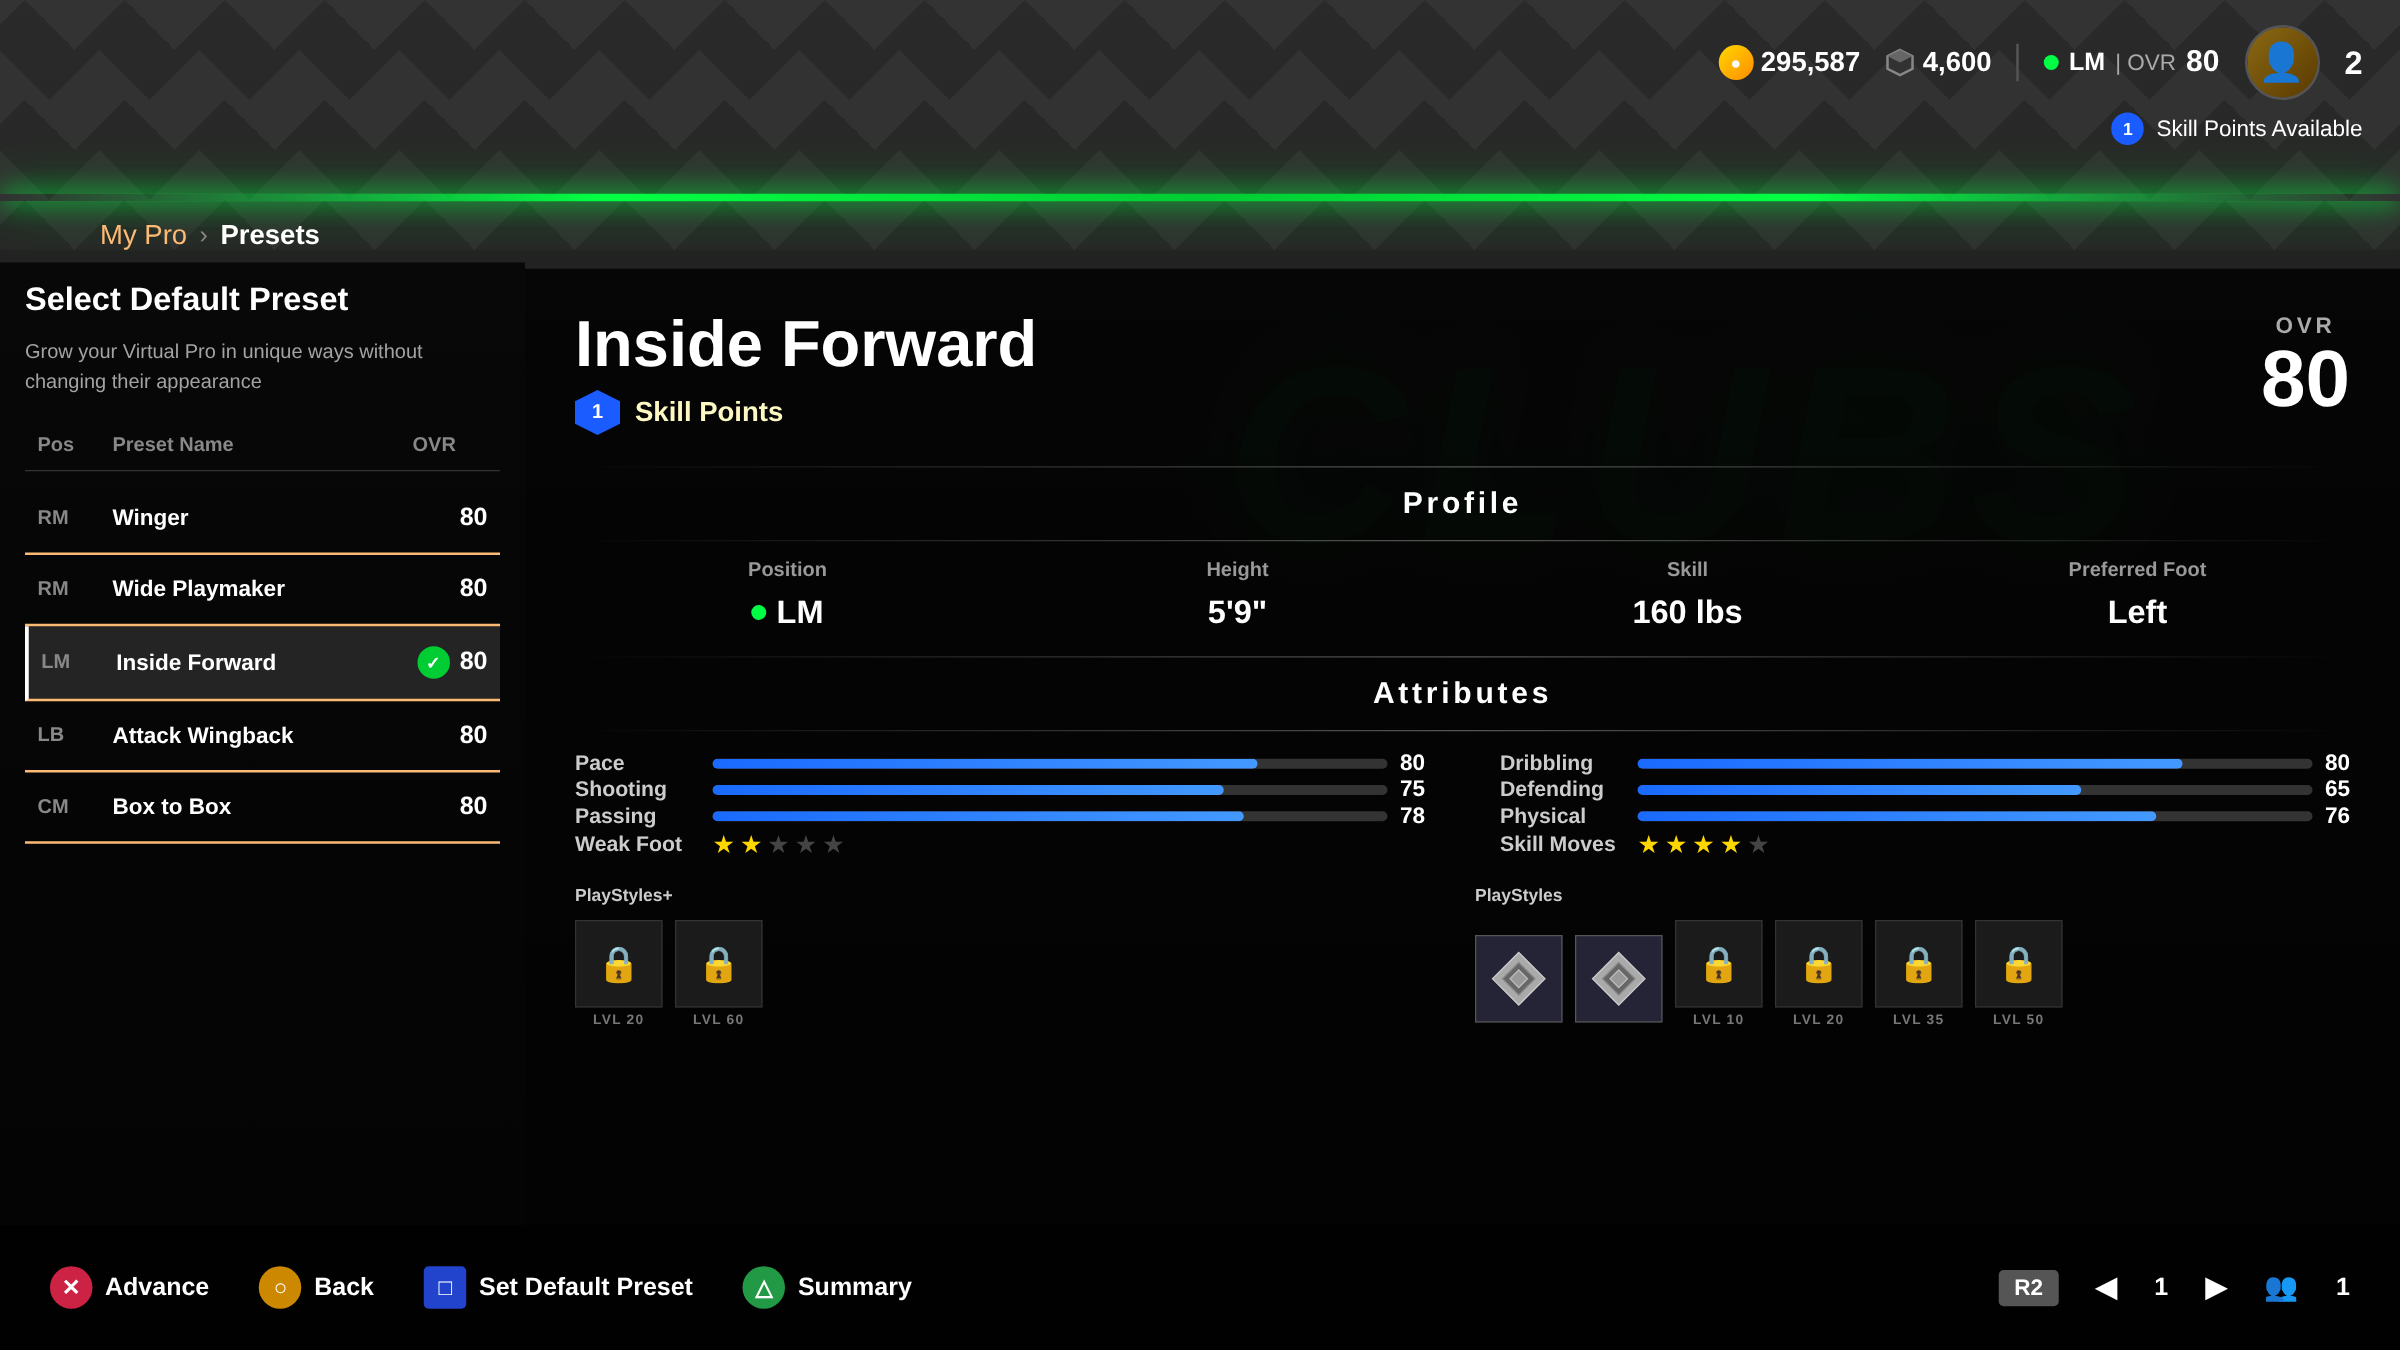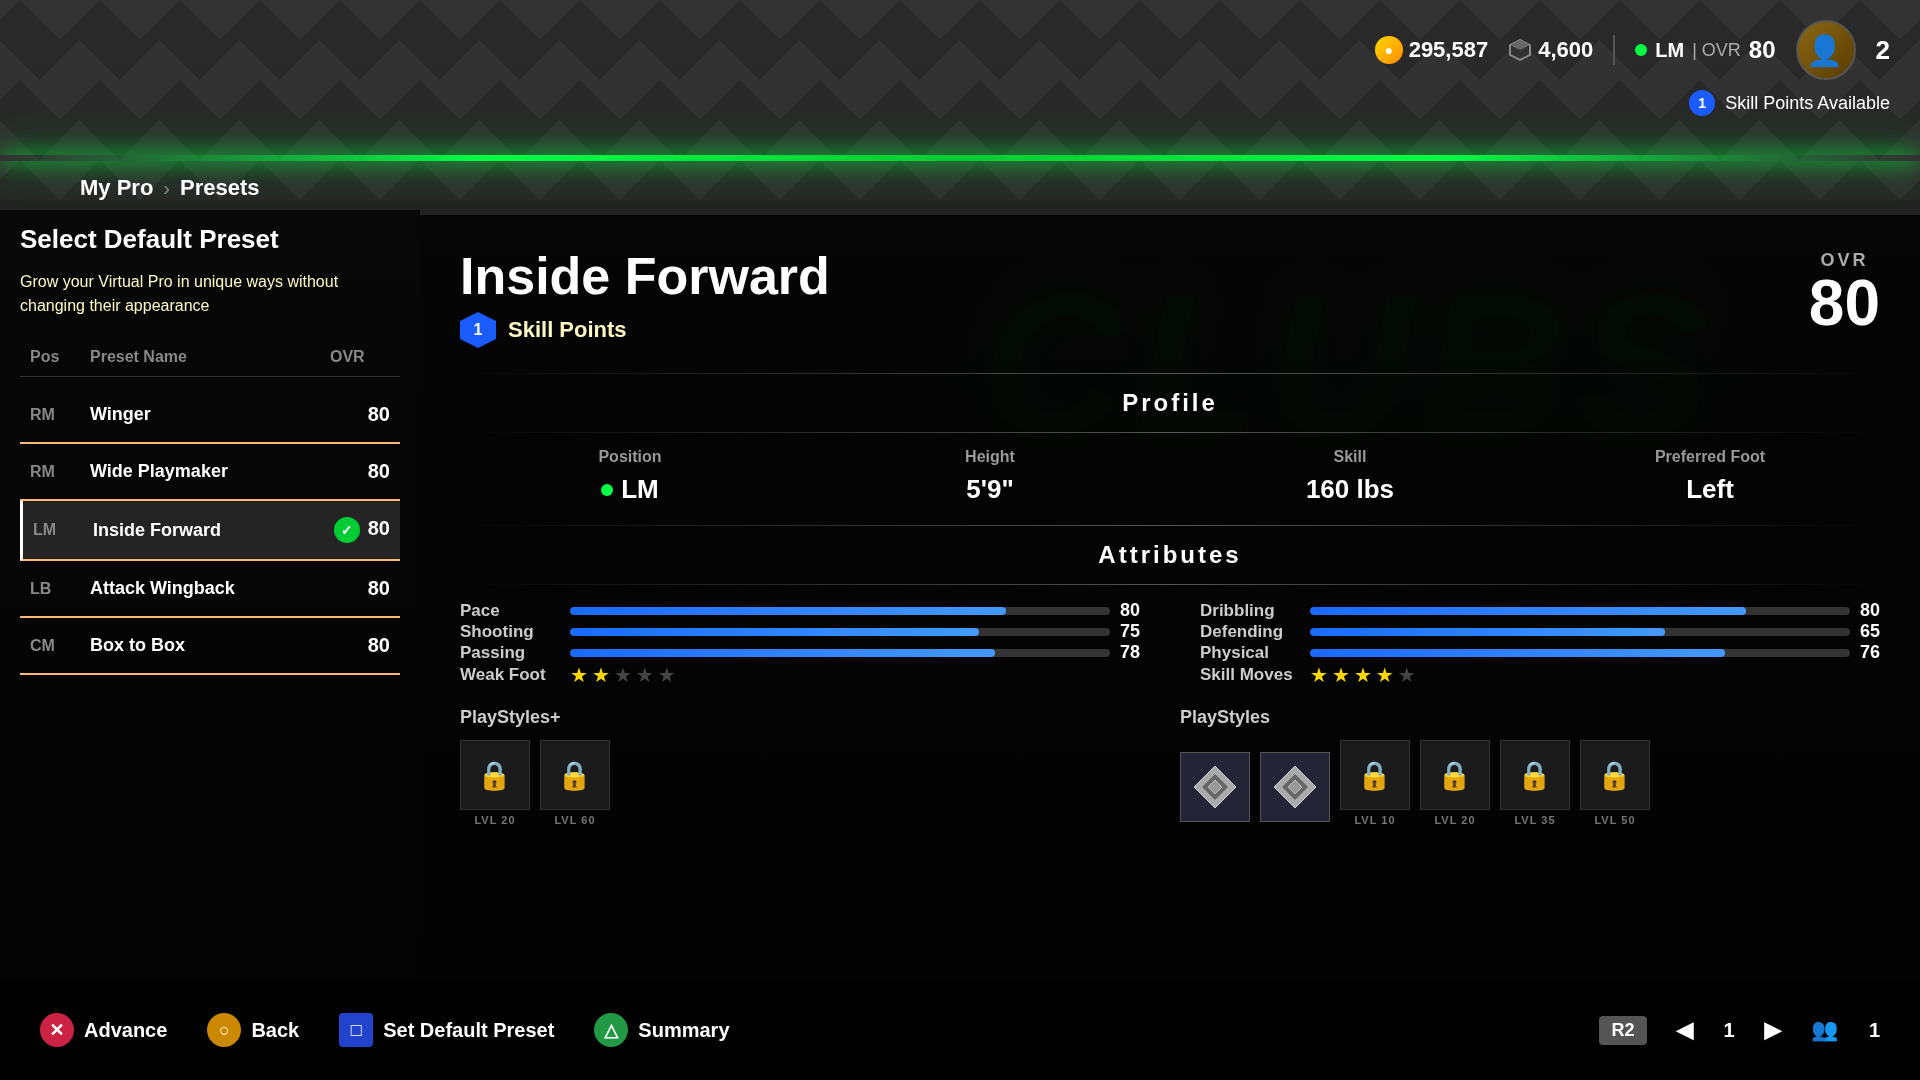--- a/index.html
+++ b/index.html
@@ -183,23 +183,23 @@
       position: absolute;
       top: 175px;
       left: 80px;
       display: flex;
       align-items: center;
       gap: 10px;
       z-index: 100;
     }
 
     .breadcrumb-item {
-      color: #ffffff;
+      color: #fdba74;
       font-size: 22px;
-      font-weight: 700;
+      font-weight: 400;
     }
 
     .breadcrumb-item.active {
       color: white;
       font-weight: 700;
     }
 
     .breadcrumb-arrow {
       color: #888;
       font-size: 20px;
@@ -218,21 +218,21 @@
     }
 
     .panel-title {
       color: white;
       font-size: 26px;
       font-weight: 800;
       margin-bottom: 15px;
     }
 
     .panel-desc {
-      color: #fef9c3;
+      color: #a3a3a3;
       font-size: 16px;
       line-height: 1.5;
       margin-bottom: 30px;
     }
 
     .list-header {
       display: grid;
       grid-template-columns: 60px 1fr 60px;
       color: #888;
       font-size: 16px;
@@ -470,21 +470,21 @@
       display: grid;
       grid-template-columns: 1fr 1fr;
       gap: 20px;
     }
 
     .playstyles-col {
     }
 
     .playstyles-label {
       color: #ccc;
-      font-size: 18px;
+      font-size: 14px;
       font-weight: 700;
       margin-bottom: 12px;
     }
 
     .playstyle-icons {
       display: flex;
       gap: 10px;
       align-items: flex-end;
     }
 

